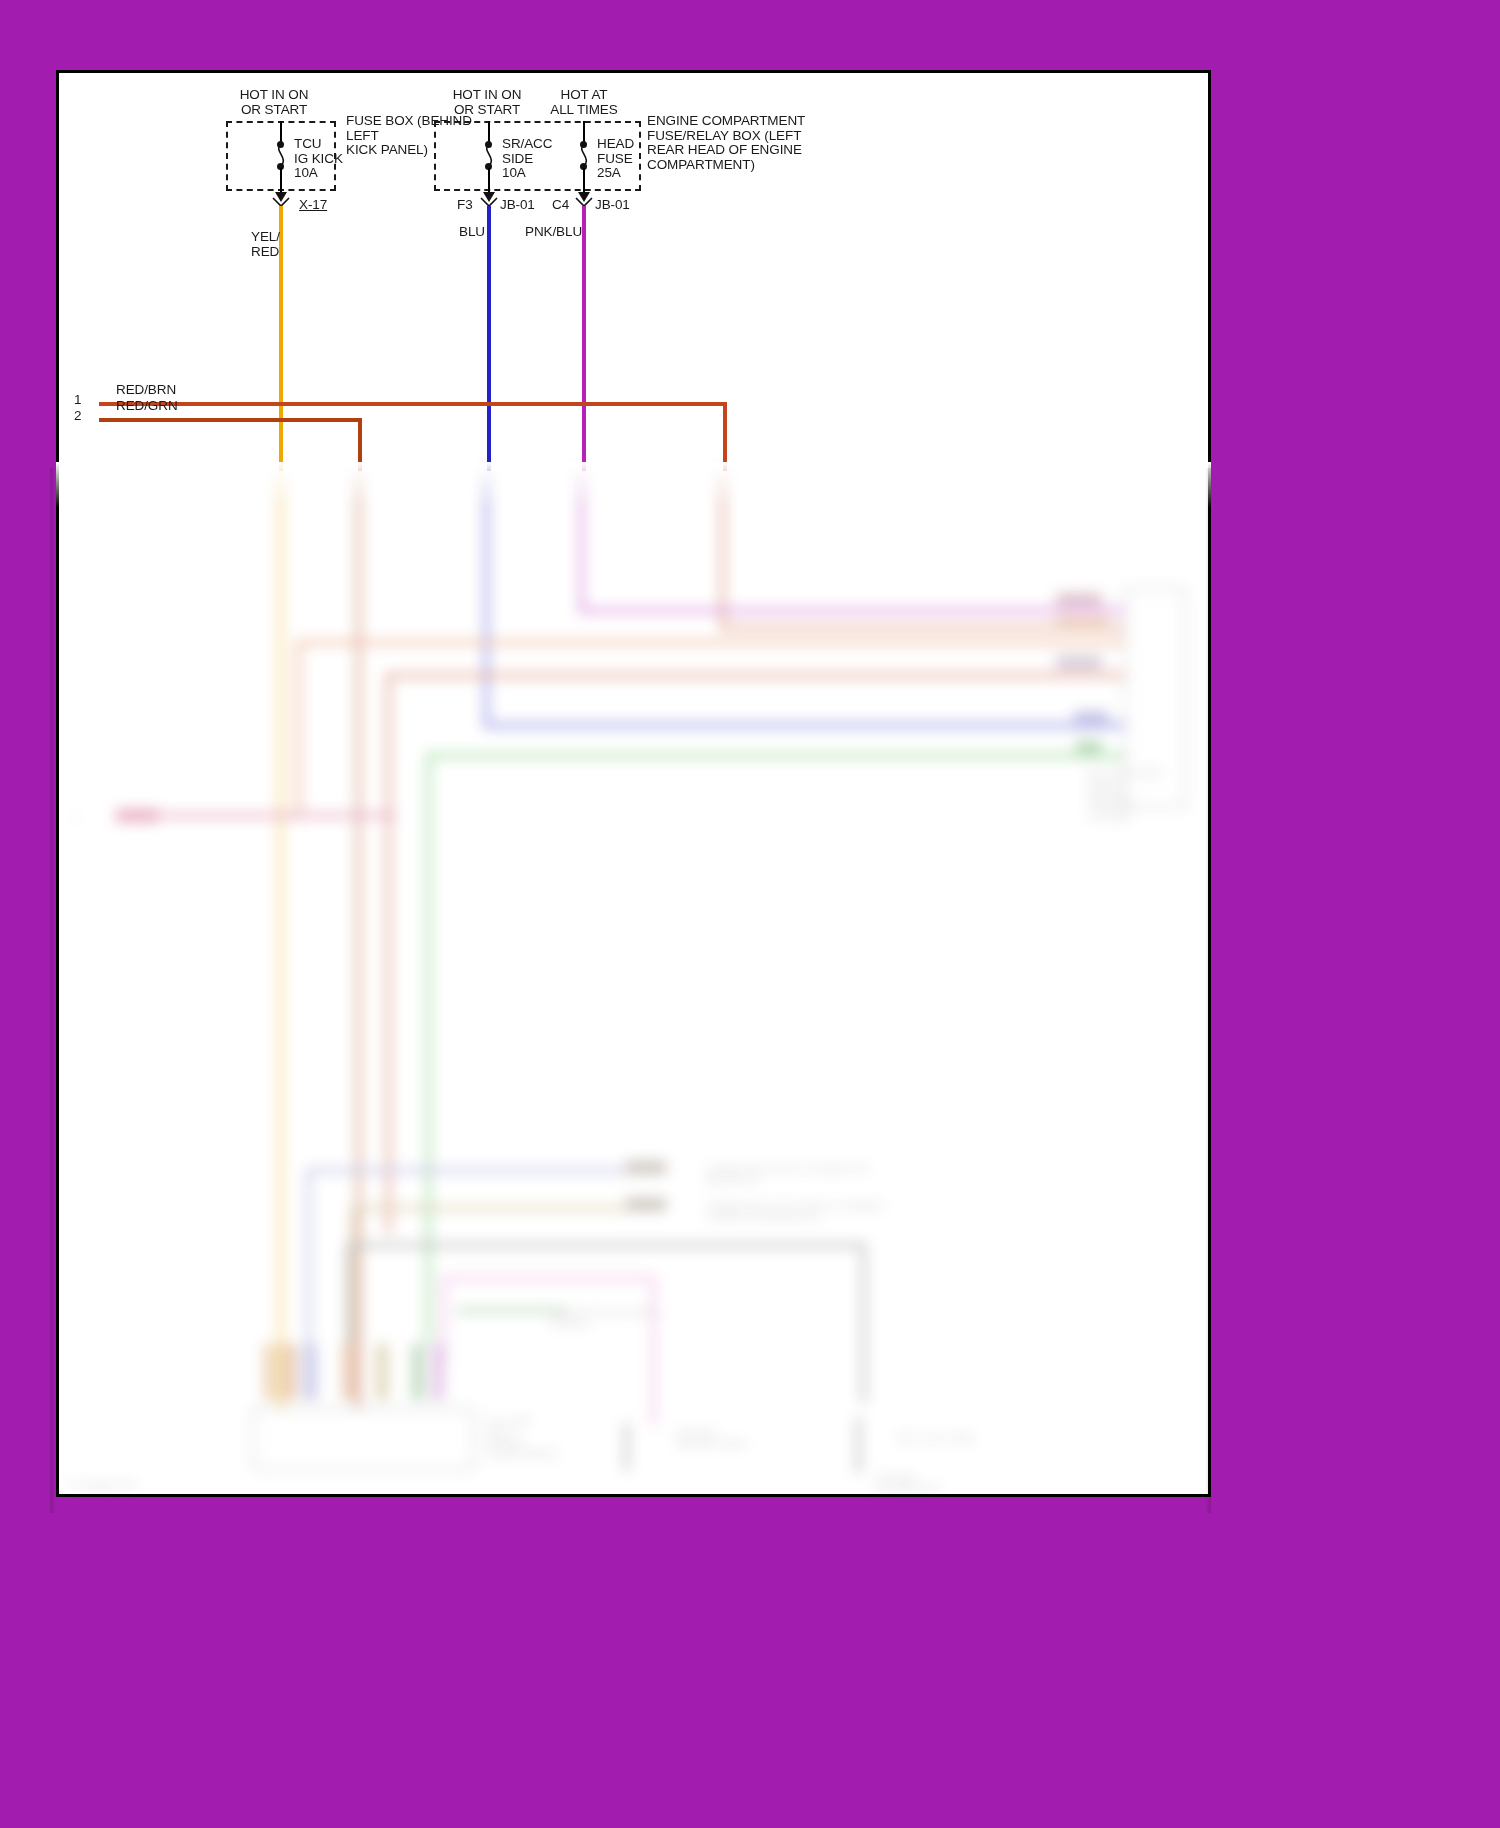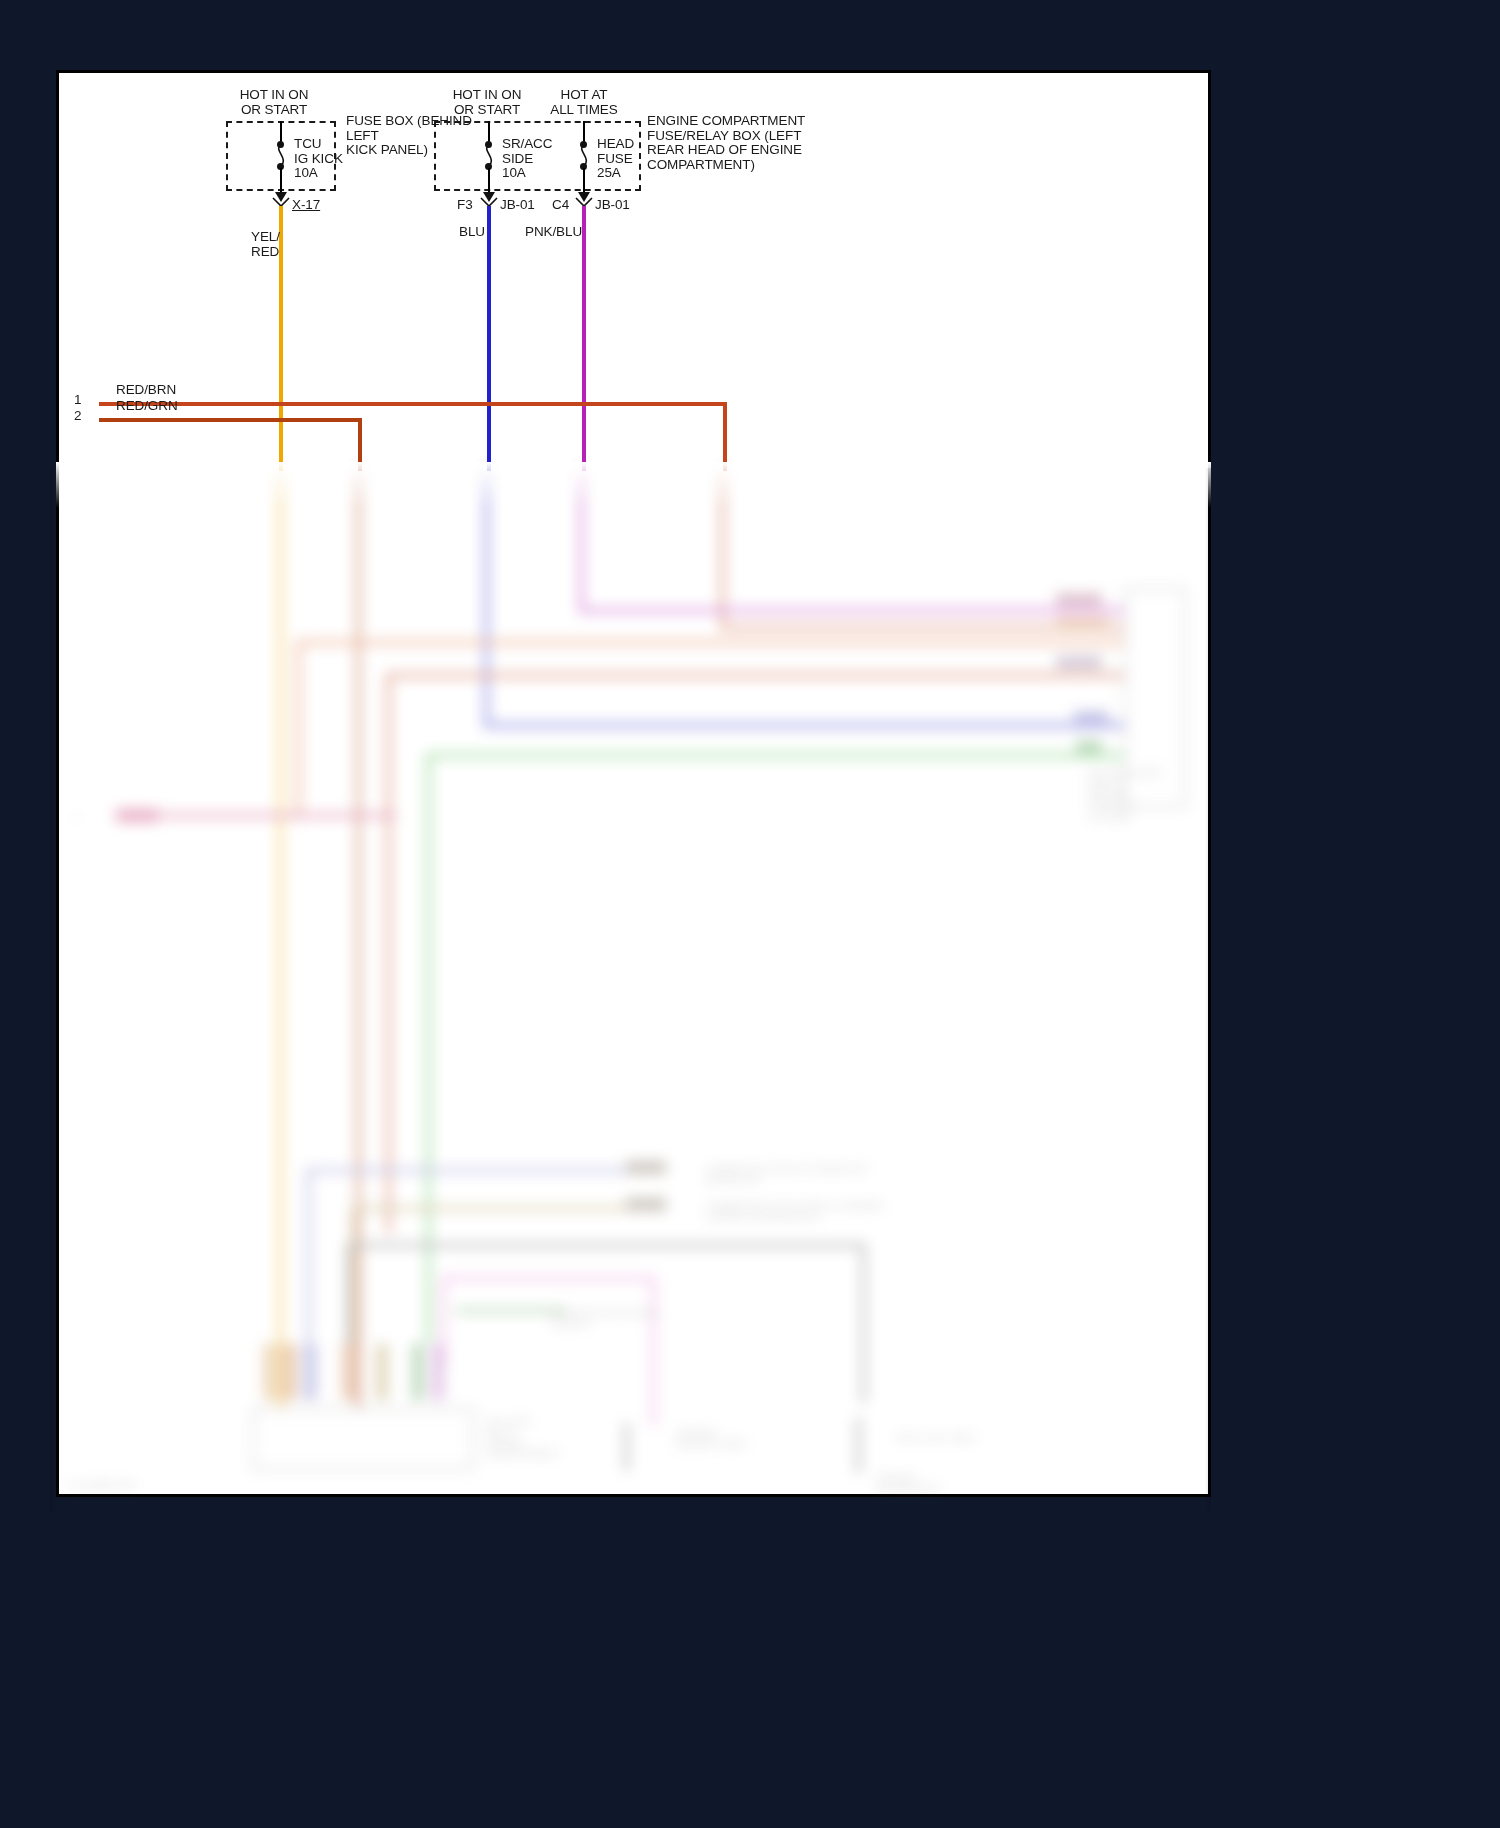--- a/index.html
+++ b/index.html
@@ -7,21 +7,21 @@
     padding: 0;
     background: #ffffff;
   }
   body {
     font-family: "Liberation Sans", sans-serif;
   }
   #page {
     position: relative;
     width: 1500px;
     height: 1828px;
-    background: #0f172a;
+    background: #a21caf;
     overflow: hidden;
   }
 
   
   #diagram-frame {
     position: absolute;
     left: 56px;
     top: 70px;
     width: 1155px;
     height: 1427px;
@@ -146,21 +146,21 @@
 IG KICK</div>
     <div class="label" style="left:235px; top:93px;">10A</div>
 
     <div class="label" style="left:287px; top:41px;">FUSE BOX (BEHIND
 LEFT
 KICK PANEL)</div>
 
     <svg class="term-y" style="left:213px; top:124px;" width="18" height="12">
       <path d="M1 1 L9 9 L17 1" stroke="#111" stroke-width="1.6" fill="none"></path>
     </svg>
-    <div class="label" style="left:233px; top:125px;text-decoration:underline;">X-17</div>
+    <div class="label" style="left:240px; top:125px;text-decoration:underline;">X-17</div>
 
     <div class="wire" style="left:220px; top:133px; width:4px; height:265px; background:#f0a800;"></div>
     <div class="label" style="left:192px; top:157px;">YEL/
 RED</div>
 
     <div class="label center" style="left:363px; top:15px; width:130px;">HOT IN ON
 OR START</div>
 
     <div class="label center" style="left:460px; top:15px; width:130px;">HOT AT
 ALL TIMES</div>

